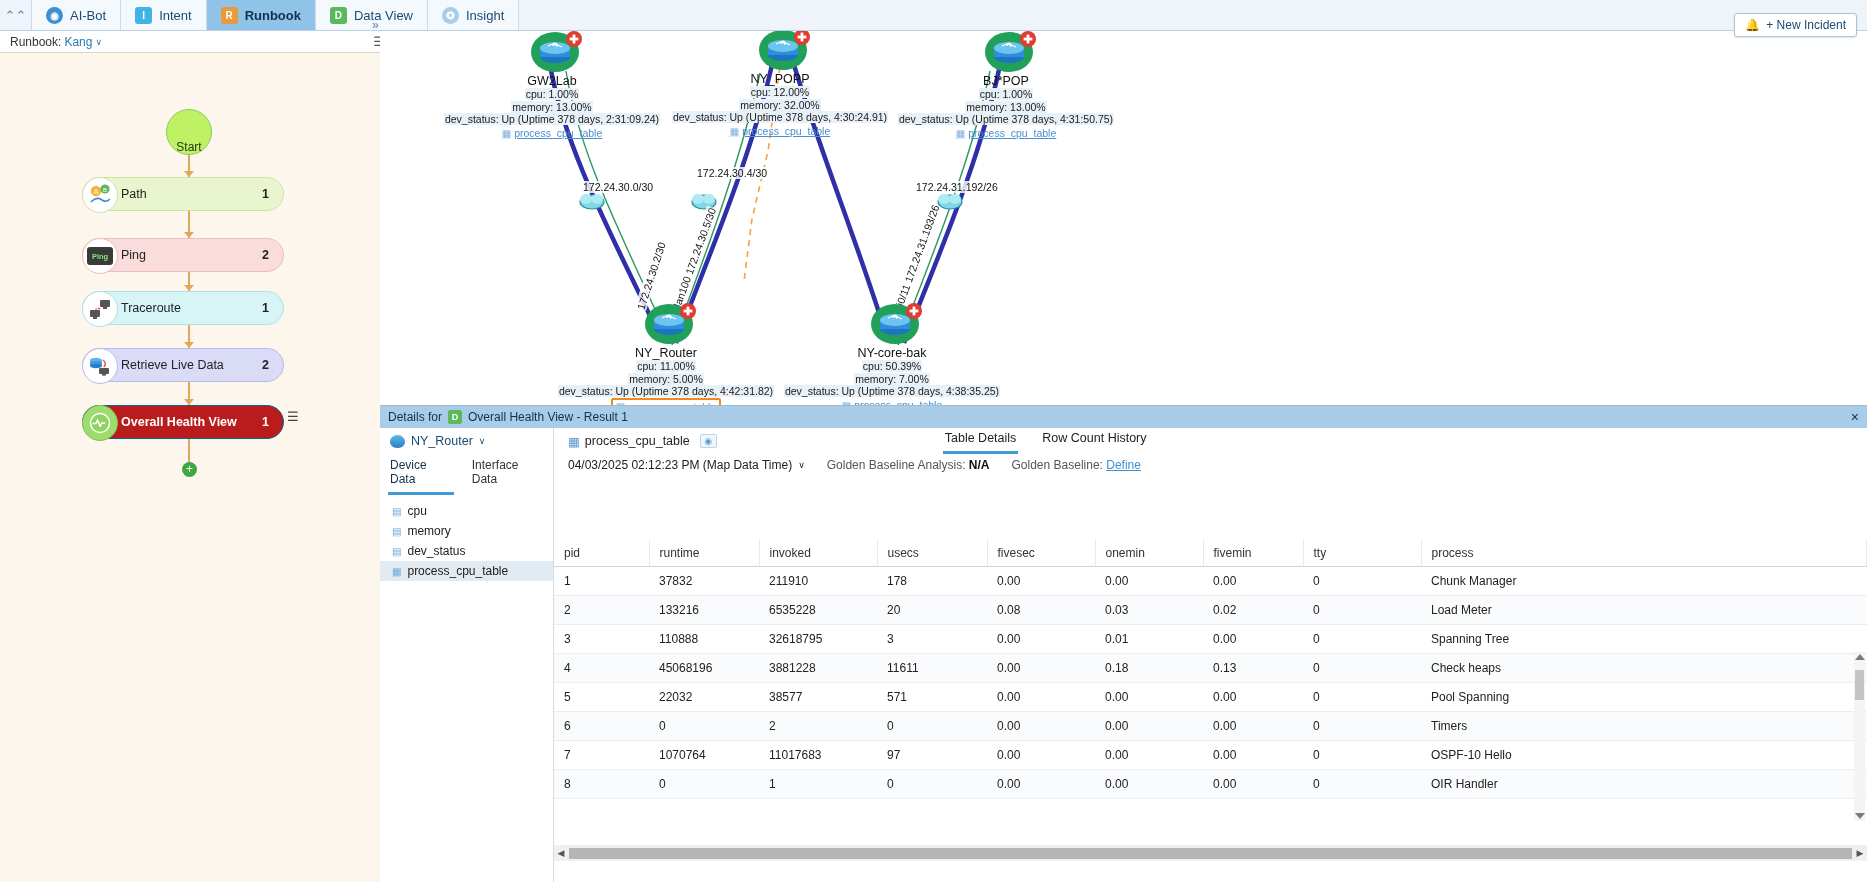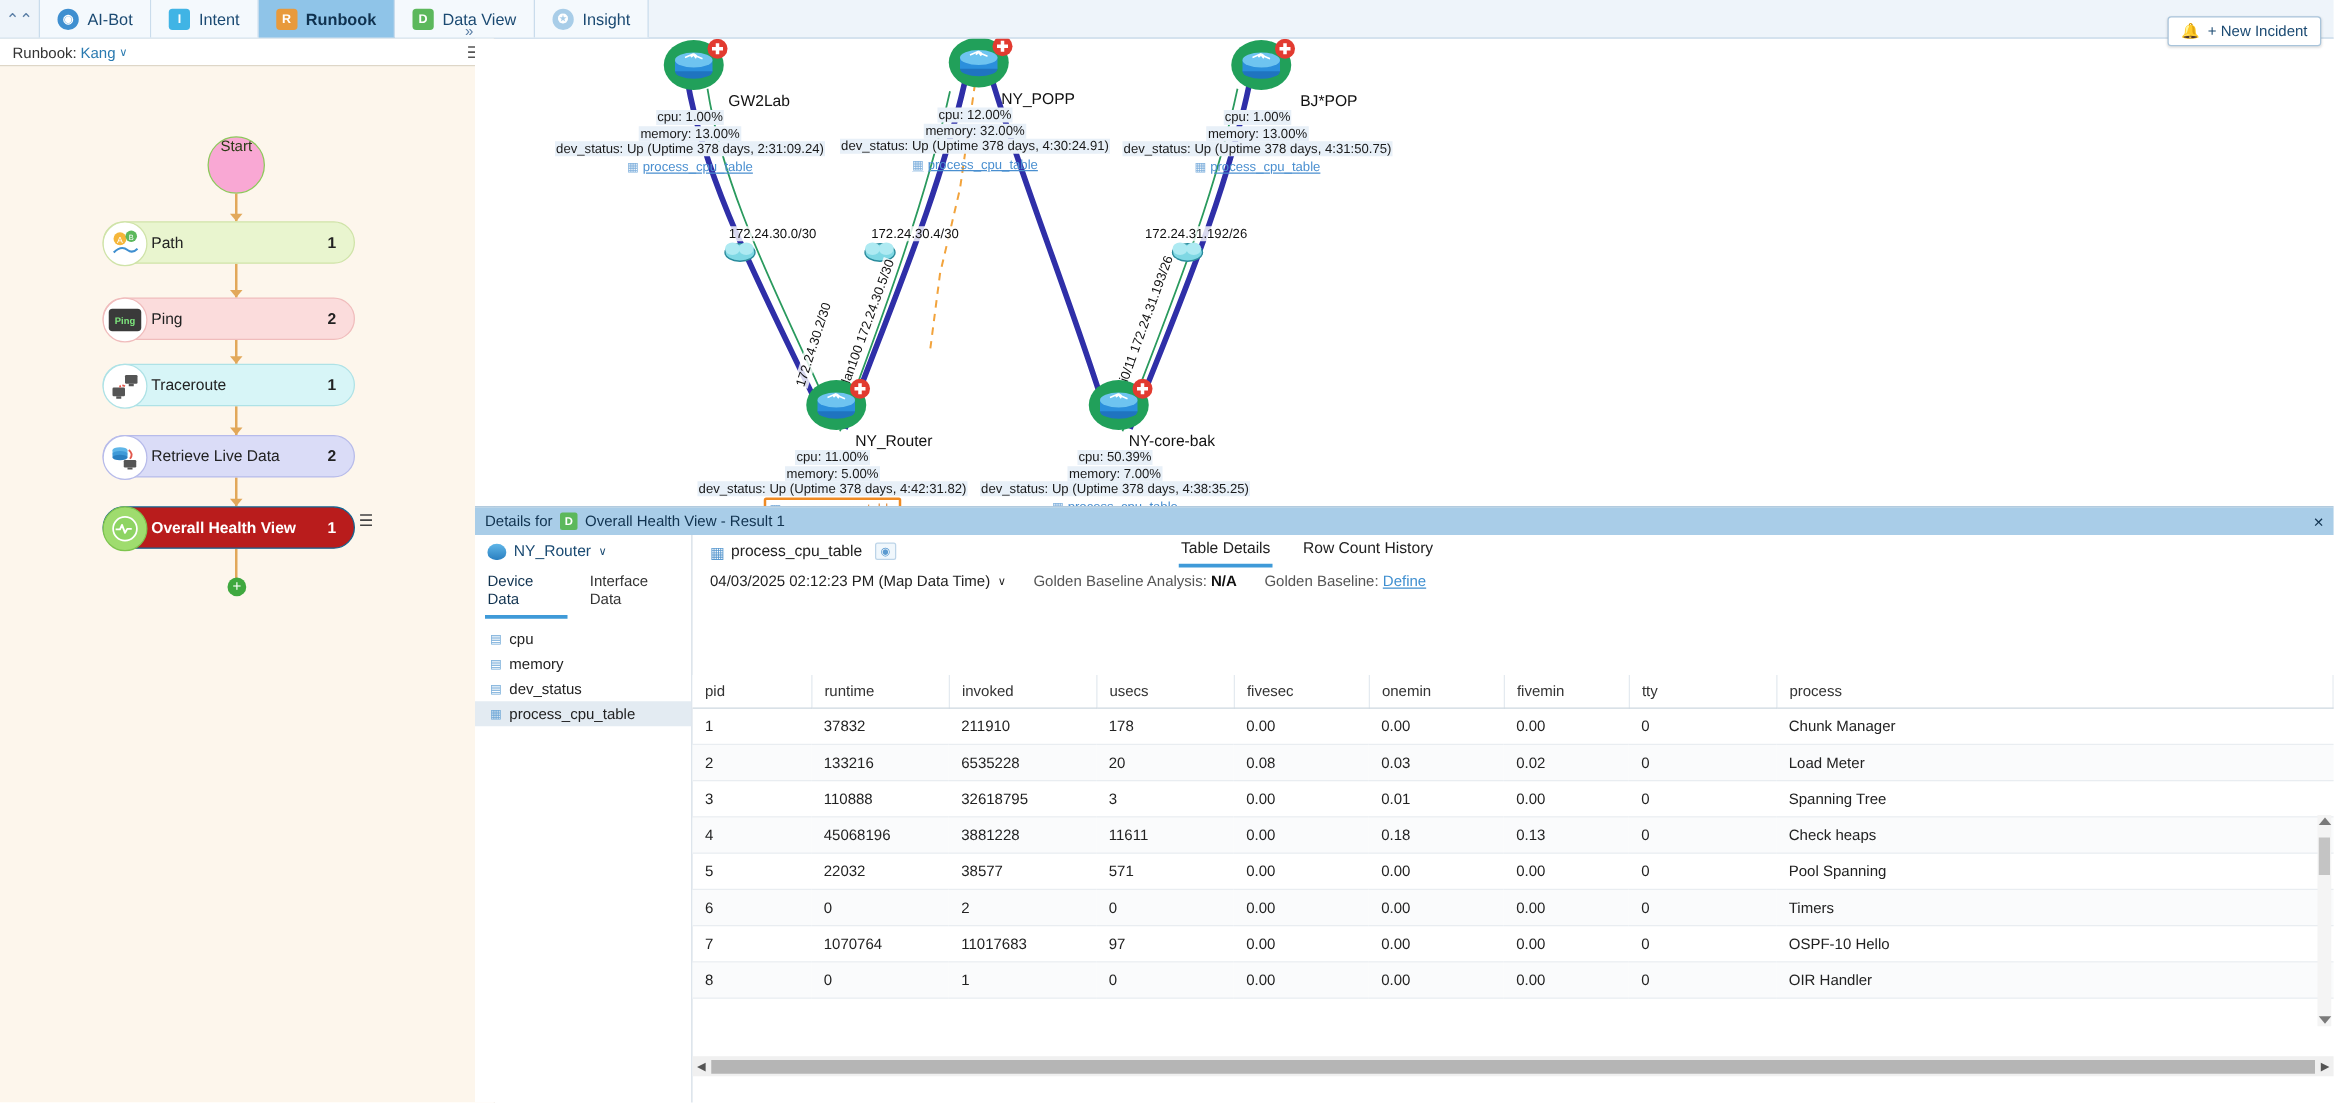--- a/index.html
+++ b/index.html
@@ -75,22 +75,22 @@
   .rb-lbl { color: #333; }
   .rb-name { color: #2a7ab0; }
   .rb-caret { color: #2a7ab0; font-size: 9px; }
   .hamburger { color: #555; font-size: 13px; cursor: pointer; letter-spacing: 0; }
 
   .flowarea { position: relative; width: 380px; height: 829px; }
 
   .node-start {
     position: absolute; left: 166px; top: 56px;
     width: 46px; height: 46px; border-radius: 50%;
-    background: #f9a8d4; border: 1px solid #8dc95c;
-    display: flex; align-items: flex-start; justify-content: center;
+    background: #bef264; border: 1px solid #8dc95c;
+    display: flex; align-items: flex-end; justify-content: center;
     font-size: 12px; color: #2a3a15; cursor: pointer;
   }
 
   .step {
     position: absolute; left: 82px; width: 202px; height: 34px;
     border-radius: 17px; display: flex; align-items: center;
     padding-left: 38px; padding-right: 14px; cursor: pointer;
     font-size: 12.5px;
   }
   .step .lbl { flex: 1; }
@@ -146,21 +146,21 @@
   }
   .map svg { position: absolute; top: 0; left: 0; }
 
   .dev {
     position: absolute; width: 160px; margin-left: -80px;
     text-align: center; pointer-events: none;
   }
   .dev-ico {
     width: 48px; height: 42px; margin: 0 auto; position: relative;
   }
-  .dev-name { font-size: 12.5px; color: #111; margin-top: 1px; font-weight: normal; text-align: right; }
+  .dev-name { font-size: 12.5px; color: #111; margin-top: 1px; font-weight: normal; }
   .dev-attr { font-size: 10.5px; color: #1a1a1a; line-height: 12.5px; white-space: nowrap; }
   .dev-attr span { background: #e8f0f8; padding: 0 1px; }
   .tbl-link {
     font-size: 10.5px; color: #4a8fd0; text-decoration: underline;
     display: inline-flex; align-items: center; gap: 3px; cursor: pointer;
     pointer-events: auto; padding: 1px 3px;
   }
   .tbl-link.sel { border: 2px solid #ef8a23; border-radius: 2px; color: #e08a3c; }
   .grid-ico { color: #7fb0dd; font-size: 10px; }
 
@@ -447,21 +447,21 @@
         <ellipse cx="329" cy="168" rx="6" ry="5" fill="#aeeaf2"></ellipse>
       </g>
       <g>
         <ellipse cx="570" cy="171" rx="12" ry="7" fill="#7fd8e4" stroke="#2b8b9c" stroke-width="1.1"></ellipse>
         <ellipse cx="564" cy="168" rx="6" ry="5" fill="#aeeaf2"></ellipse>
         <ellipse cx="575" cy="168" rx="6" ry="5" fill="#aeeaf2"></ellipse>
       </g>
     </svg>
 
     <div class="edge-lbl" style="left:203px;top:150px;">172.24.30.0/30</div>
-    <div class="edge-lbl" style="left:317px;top:150px;">172.24.30.4/30</div>
+    <div class="edge-lbl" style="left:317px;top:136px;">172.24.30.4/30</div>
     <div class="edge-lbl" style="left:536px;top:150px;">172.24.31.192/26</div>
 
     <div class="edge-lbl rot" style="left:266px;top:268px;transform:rotate(-72deg);">172.24.30.2/30</div>
     <div class="edge-lbl rot" style="left:300px;top:272px;transform:rotate(-70deg);">Vlan100 172.24.30.5/30</div>
     <div class="edge-lbl rot" style="left:522px;top:272px;transform:rotate(-70deg);">Gi0/11 172.24.31.193/26</div>
 
     <div class="dev" style="left:172px;top:0px;">
       <div class="dev-ico">
         <svg width="58" height="44" viewBox="0 0 58 44">
           <ellipse cx="27" cy="21" rx="24" ry="20" fill="#21a05a"></ellipse>

